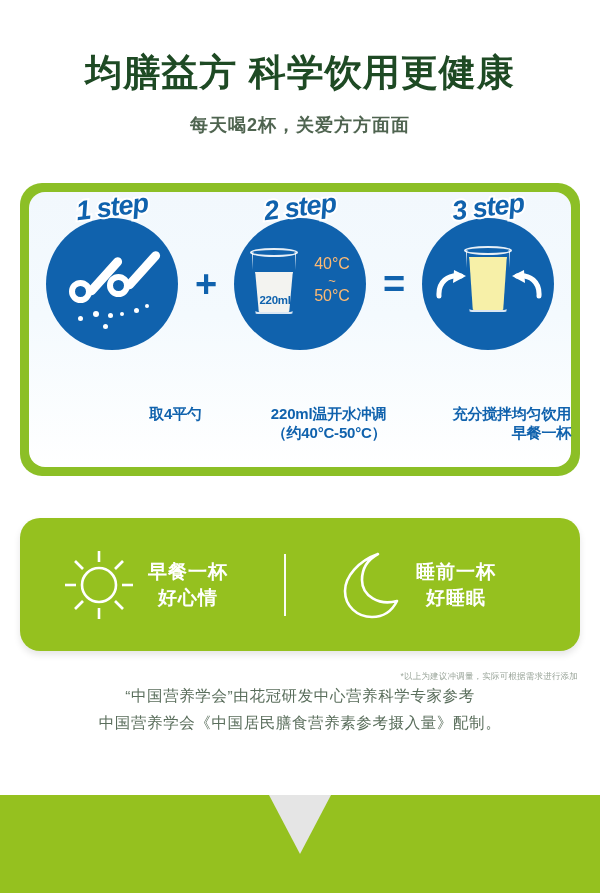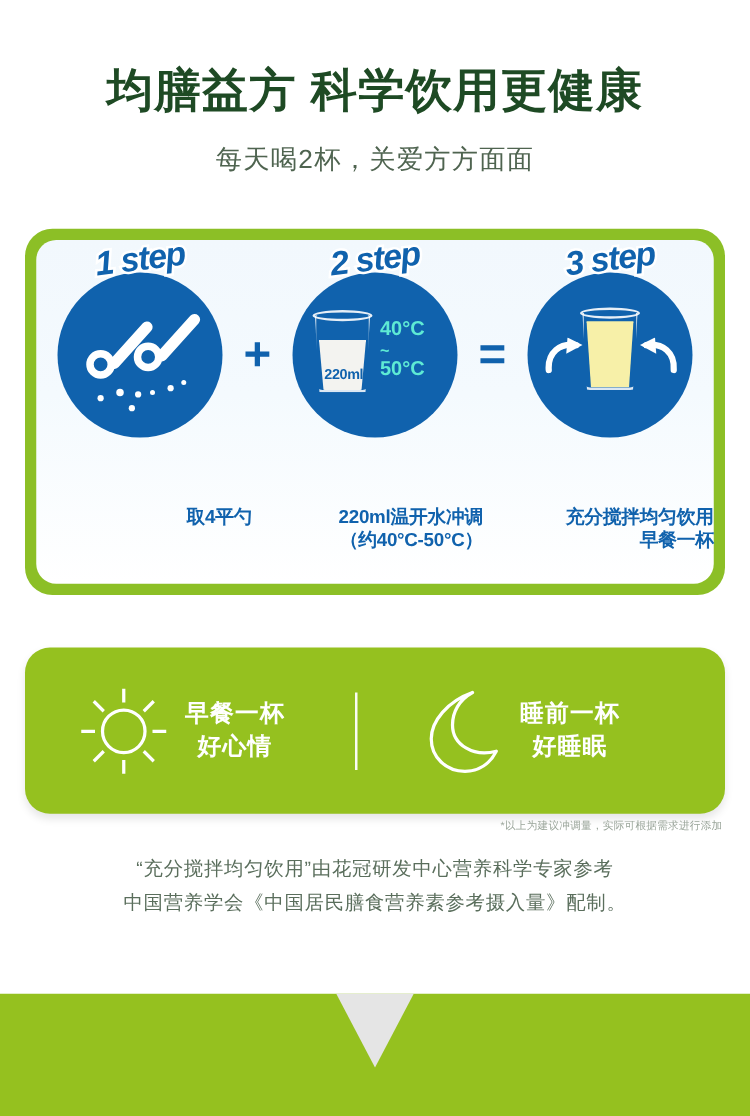--- a/index.html
+++ b/index.html
@@ -12,22 +12,22 @@
   .page { position: relative; width: 600px; height: 785px; background: #fff; }
 
   
   .header { padding-top: 52px; text-align: center; }
   .title {
     font-size: 37px; font-weight: bold; color: #1e4a24;
     letter-spacing: 1px; line-height: 1.15;
     white-space: nowrap;
   }
   .subtitle {
-    margin-top: 18px; font-size: 21px; color: #4f6450;
-    letter-spacing: 1px; font-weight: normal;
+    margin-top: 18px; font-size: 18px; color: #4f6450;
+    letter-spacing: 1px; font-weight: bold;
   }
 
   
   .steps-card {
     position: absolute; left: 20px; top: 183px;
     width: 560px; height: 293px;
     background: #8cbf26;
     border-radius: 22px;
     padding: 9px;
   }
@@ -116,22 +116,22 @@
   .liquid-yellow:before {
     content:''; position: absolute; left: 0; top: -4px; width: 40px; height: 8px;
     background: #f7f0a8; border-radius: 50%;
   }
   .ml-label {
     position: absolute; bottom: 8px; left: 1px; width: 46px;
     text-align: center; font-size: 11.5px; font-weight: bold;
     color: #1062ad; letter-spacing: -.3px;
   }
   .temp {
-    position: absolute; color: #5eead4; font-weight: bold;
-    font-size: 16px; text-align: left; line-height: 1.05;
+    position: absolute; color: #fdba74; font-weight: normal;
+    font-size: 16px; text-align: center; line-height: 1.05;
   }
   .temp .tilde { font-size: 13px; display: block; margin: 1px 0; }
 
   .arrow { position: absolute; }
 
   
   .captions {
     position: absolute; left: 0; top: 212px; width: 100%;
     display: flex; justify-content: center;
   }
@@ -155,21 +155,21 @@
   .feat-text {
     color: #fff; font-weight: bold; font-size: 19px; line-height: 1.35;
     letter-spacing: 1px;
     text-align: center;
   }
   .divider {
     width: 2px; height: 62px; background: rgba(255,255,255,.95);
   }
 
   .disclaimer {
-    position: absolute; right: 22px; top: 655px;
+    position: absolute; right: 22px; top: 671px;
     font-size: 8.5px; color: #9aa59a; letter-spacing: .2px; margin-left: 39px;
   }
 
   .footnote {
     position: absolute; left: 0; top: 682px; width: 100%;
     text-align: center; color: #5a6e5c; font-size: 15.5px;
     line-height: 1.75; letter-spacing: .6px;
   }
 
   .green-band {
@@ -332,20 +332,20 @@
         <div>睡前一杯</div>
         <div>好睡眠</div>
       </div>
     </div>
 
   </div>
 
   <div class="disclaimer">*以上为建议冲调量，实际可根据需求进行添加</div>
 
   <div class="footnote">
-    <div>“充分搅拌均匀饮用”由花冠研发中心营养科学专家参考</div>
+    <div>“中国营养学会”由花冠研发中心营养科学专家参考</div>
     <div>中国营养学会《中国居民膳食营养素参考摄入量》配制。</div>
   </div>
 
   <div class="green-band"></div>
   <div class="tri"></div>
 
 </div>
 
 </body></html>

